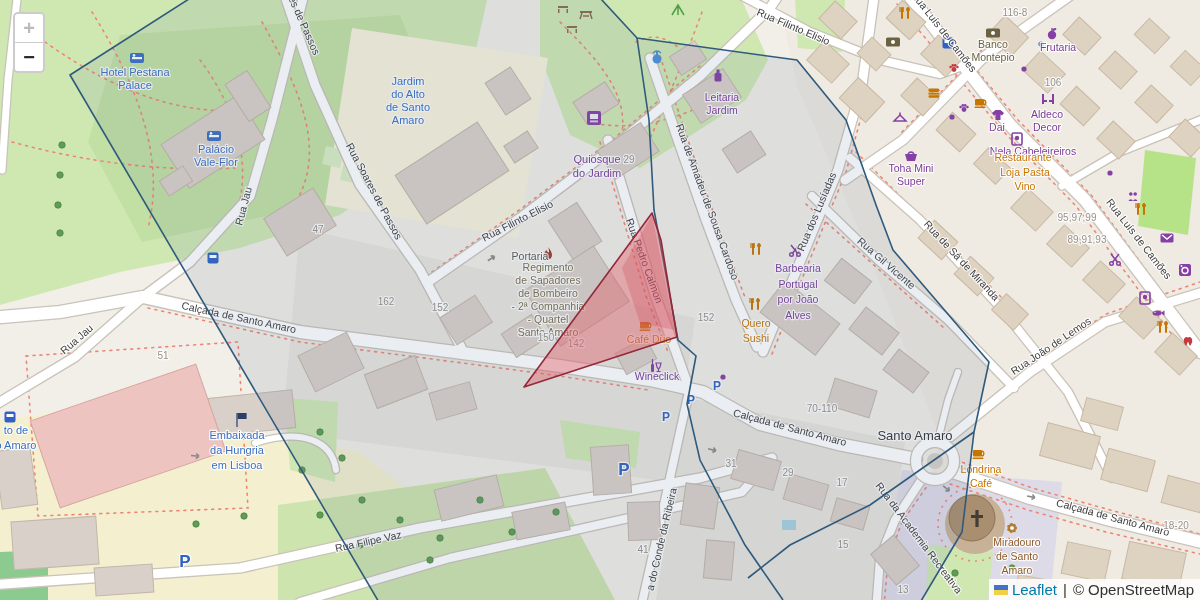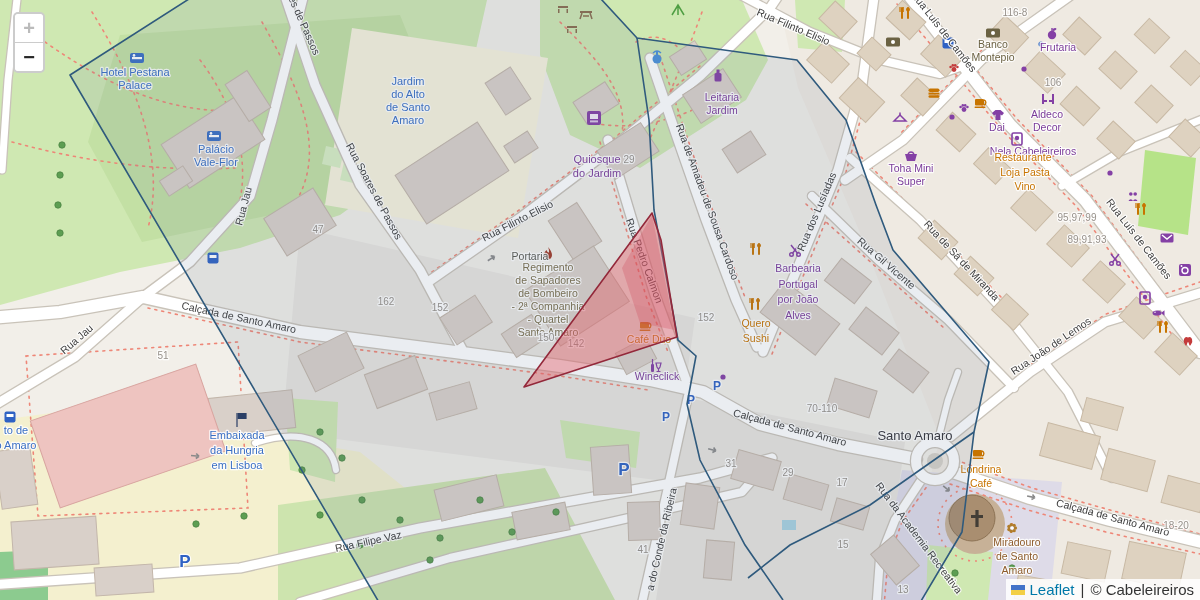--- a/index.html
+++ b/index.html
@@ -589,15 +589,15 @@
 
   <div class="attrib">
     <span class="flagbox">
       <svg width="14" height="10">
           <rect width="14" height="5" y="0" fill="#4272c8"></rect>
           <rect width="14" height="5" y="5" fill="#f3cf45"></rect>
         </svg>
     </span>
     <a>Leaflet</a>
     <span class="sep">|</span>
-    <span>© Cabeleireiros</span>
+    <span>© OpenStreetMap</span>
   </div>
 </div>
 
 </body></html>

